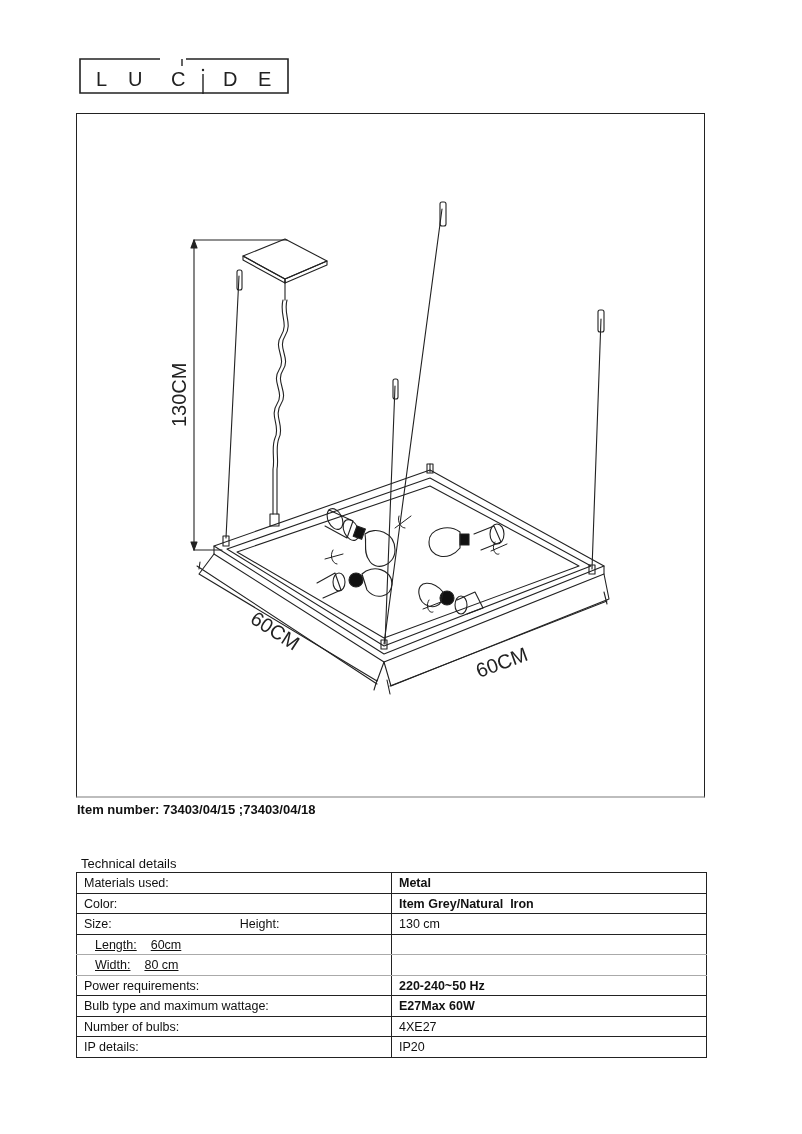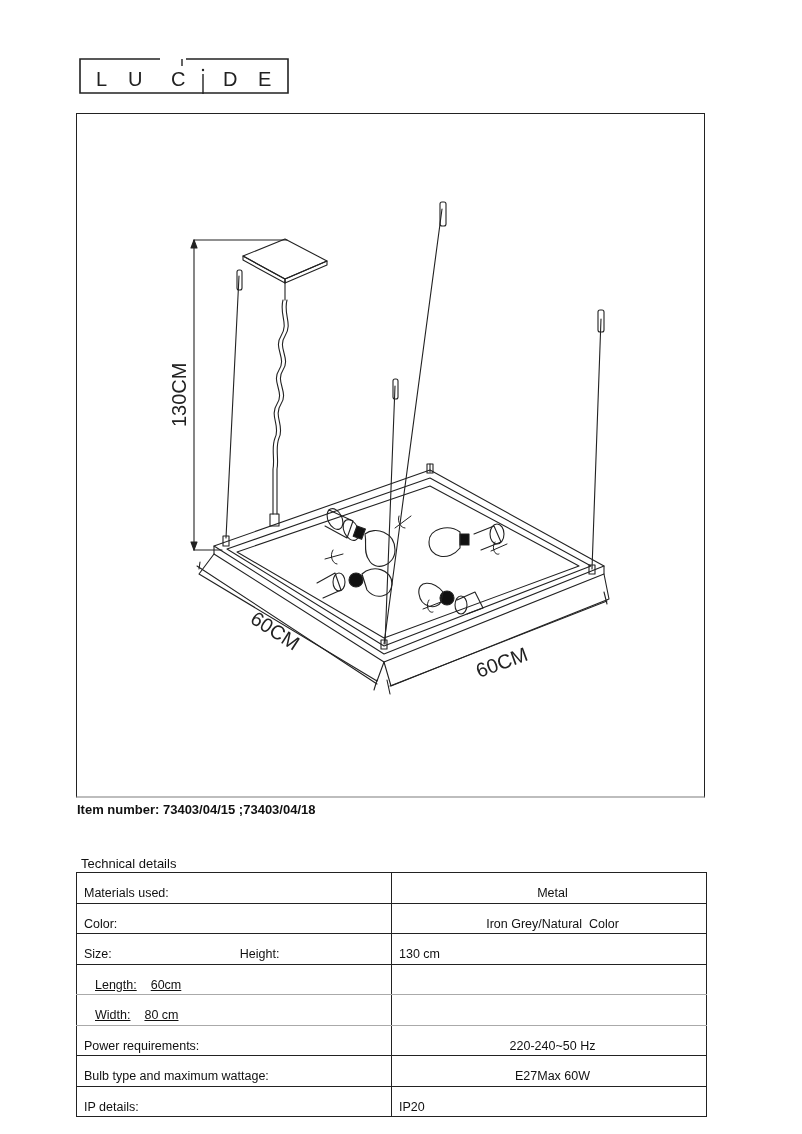--- a/index.html
+++ b/index.html
@@ -7,25 +7,25 @@
          font-family: "Liberation Sans", sans-serif; color: #111; }
   .logo { position: absolute; left: 78px; top: 56px; width: 212px; height: 38px; }
   .frame { position: absolute; left: 76px; top: 113px; width: 629px; height: 685px;
            border-left: 1.5px solid #222; border-top: 1.5px solid #222;
            border-right: 1.5px solid #222; border-bottom: 2px solid #bdbdbd; box-sizing: border-box; }
   .frame svg { position: absolute; left: 0; top: 0; }
   .item-number { position: absolute; left: 77px; top: 802px; font-size: 13px; color: #111; font-weight: bold; }
   .tech-title { position: absolute; left: 81px; top: 856px; font-size: 13px; color: #111; }
   table.specs { position: absolute; left: 76px; top: 872px; width: 631px; border-collapse: collapse;
                 font-size: 12.5px; table-layout: fixed; }
-  table.specs td { border: 1px solid #222; height: 17.5px; padding: 12px 0 0 7px; line-height: 17px;
+  table.specs td { border: 1px solid #222; height: 17.5px; padding: 2px 0 0 7px; line-height: 17px;
                    white-space: pre; overflow: hidden; }
   table.specs tr.sub td { border-top-color: #aaa; border-bottom-color: #aaa; }
   table.specs td.label { width: 307px; }
-  table.specs td.bold { font-weight: normal; text-align: center; }
+  table.specs td.bold { font-weight: bold; }
   .ind { padding-left: 18px !important; text-decoration: underline; }
   .gap { display: inline-block; }
 </style>
 </head>
 <body>
 
 <div class="logo">
   <svg width="212" height="38" viewBox="0 0 212 38">
 
     <polyline points="82,3 2,3 2,37 125,37" fill="none" stroke="#222" stroke-width="1.6"></polyline>
@@ -144,21 +144,21 @@
 <div class="tech-title">Technical details</div>
 
 <table class="specs">
   <tbody>
       <tr>
     <td class="label">Materials used:</td>
     <td class="bold">Metal</td>
   </tr>
   <tr>
     <td class="label">Color:</td>
-    <td class="bold">Iron Grey/Natural  Color</td>
+    <td class="bold">Item Grey/Natural  Iron</td>
   </tr>
   <tr>
     <td class="label"><span>Size:</span><span class="gap" style="width:128px"></span><span>Height:</span></td>
     <td>130 cm</td>
   </tr>
   <tr class="sub">
     <td class="label ind"><span>Length:</span><span class="gap" style="width:14px"></span><span>60cm</span></td>
     <td></td>
   </tr>
   <tr class="sub">
@@ -167,17 +167,21 @@
   </tr>
   <tr>
     <td class="label">Power requirements:</td>
     <td class="bold">220-240~50 Hz</td>
   </tr>
   <tr>
     <td class="label">Bulb type and maximum wattage:</td>
     <td class="bold">E27Max 60W</td>
   </tr>
   <tr>
+    <td class="label">Number of bulbs:</td>
+    <td>4XE27</td>
+  </tr>
+  <tr>
     <td class="label">IP details:</td>
     <td>IP20</td>
   </tr>
 </tbody>
   </table>
 
 </body></html>

